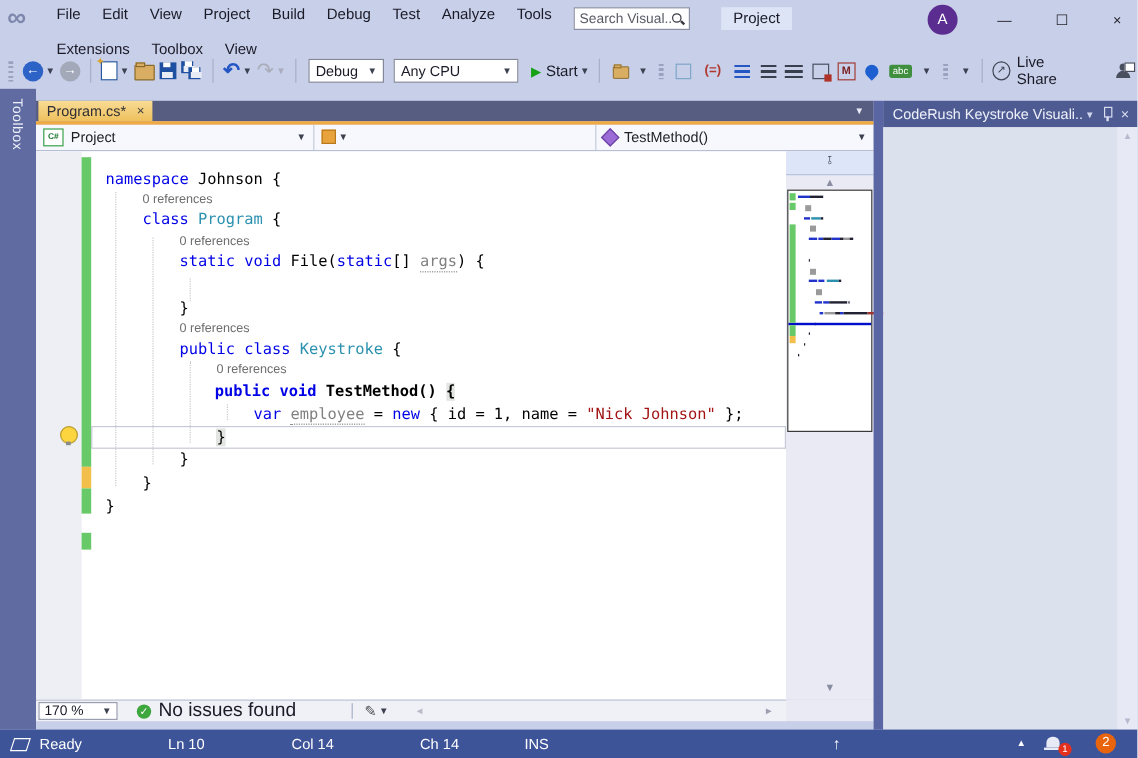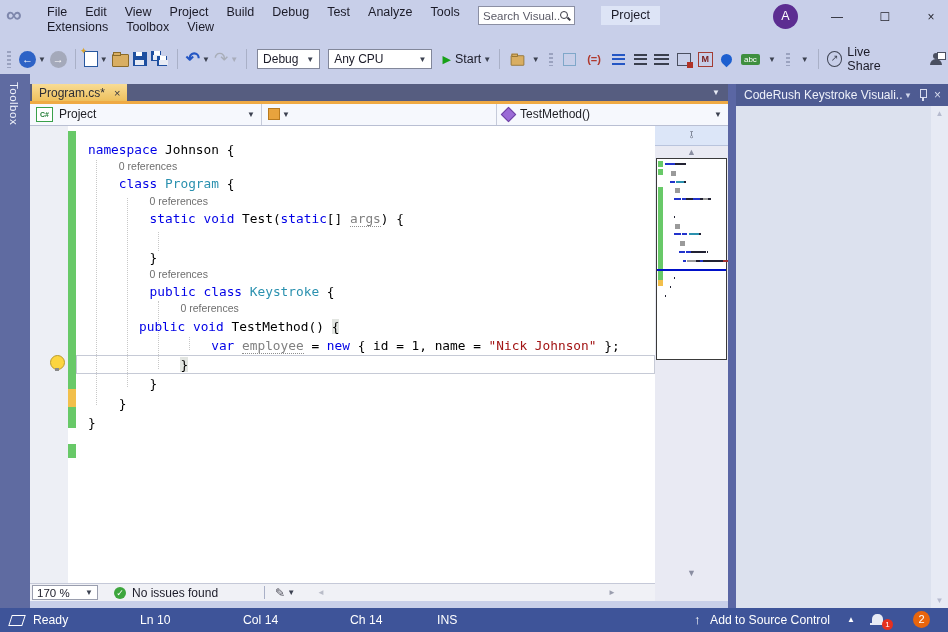--- a/index.html
+++ b/index.html
@@ -3,21 +3,21 @@
 <meta charset="utf-8">
 <style>
   html,body{margin:0;padding:0}
   .app{position:relative;width:948px;height:632px;background:#c8cfe9;
        font-family:"Liberation Sans",sans-serif;color:#1b1b28;overflow:hidden;font-size:12.5px}
   .abs{position:absolute}
   
   .titlebar{position:absolute;left:0;top:0;width:948px;height:44px}
   .vslogo{position:absolute;left:6px;top:2px;font-size:22px;font-weight:bold;color:#7e87ac}
   .menurow{position:absolute;left:38px;display:flex}
-  .menurow.r1{top:3px}.menurow.r2{top:18px}
+  .menurow.r1{top:3px}.menurow.r2{top:32px}
   .menuitem{padding:1px 9px;line-height:17px;cursor:default;white-space:nowrap}
   .searchbox{position:absolute;left:478px;top:6px;width:97px;height:19px;background:#fff;
              border:1px solid #8b8fa3;display:flex;align-items:center;padding:0 4px;box-sizing:border-box}
   .searchbox .ph{flex:1;color:#5a5a66;font-size:11.5px;white-space:nowrap;overflow:hidden}
   .solutionbtn{position:absolute;left:601px;top:6px;height:19px;line-height:19px;padding:0 10px;background:#dde4f6}
   .avatar{position:absolute;left:773px;top:4px;width:25px;height:25px;border-radius:50%;
           background:#5c2d91;color:#fff;text-align:center;line-height:25px;font-size:12.5px}
   .wctl{position:absolute;top:4px;width:34px;height:26px;text-align:center;line-height:26px;font-size:12px;color:#26262e}
   
   .toolbar{position:absolute;left:0;top:44px;width:948px;height:30px;display:flex;align-items:center}
@@ -317,27 +317,27 @@
   <div class="guide" style="left:127px;top:198px;height:189px"></div>
   <div class="guide" style="left:158px;top:232px;height:19px"></div>
   <div class="guide" style="left:158px;top:301px;height:68px"></div>
   <div class="guide" style="left:189px;top:337px;height:13px"></div>
 
   <div class="codearea" id="codelines">
       <div class="code-row" style="padding-left: 12px;"><span class="k">namespace</span><span class="p"> Johnson {</span></div>
       <div class="lens-row" style="padding-left: 42.8px;">0 references</div>
       <div class="code-row" style="padding-left: 42.8px;"><span class="k">class</span><span class="p"> </span><span class="t">Program</span><span class="p"> {</span></div>
       <div class="lens-row" style="padding-left: 73.6px;">0 references</div>
-      <div class="code-row" style="padding-left: 73.6px;"><span class="k">static</span><span class="p"> </span><span class="k">void</span><span class="p"> Test(</span><span class="k">static</span><span class="p">[] </span><span class="g u">args</span><span class="p">) {</span></div>
+      <div class="code-row" style="padding-left: 73.6px;"><span class="k">static</span><span class="p"> </span><span class="k">void</span><span class="p"> File(</span><span class="k">static</span><span class="p">[] </span><span class="g u">args</span><span class="p">) {</span></div>
       <div class="code-row" style="padding-left: 104.4px;"></div>
       <div class="code-row" style="padding-left: 73.6px;"><span class="p">}</span></div>
       <div class="lens-row" style="padding-left: 73.6px;">0 references</div>
       <div class="code-row" style="padding-left: 73.6px;"><span class="k">public</span><span class="p"> </span><span class="k">class</span><span class="p"> </span><span class="t">Keystroke</span><span class="p"> {</span></div>
       <div class="lens-row" style="padding-left: 104.4px;">0 references</div>
-      <div class="code-row" style="padding-left: 63px;"><span class="k">public</span><span class="p"> </span><span class="k">void</span><span class="p"> TestMethod() </span><span class="p bh">{</span></div>
+      <div class="code-row" style="padding-left: 103px; font-weight: bold;"><span class="k">public</span><span class="p"> </span><span class="k">void</span><span class="p"> TestMethod() </span><span class="p bh">{</span></div>
       <div class="code-row" style="padding-left: 135.2px;"><span class="k">var</span><span class="p"> </span><span class="g u">employee</span><span class="p"> = </span><span class="k">new</span><span class="p"> { id = 1, name = </span><span class="s">"Nick Johnson"</span><span class="p"> };</span></div>
       <div class="code-row current" style="padding-left: 104.4px;"><span class="p bh">}</span></div>
       <div class="code-row" style="padding-left: 73.6px;"><span class="p">}</span></div>
       <div class="code-row" style="padding-left: 42.8px;"><span class="p">}</span></div>
       <div class="code-row" style="padding-left: 12px;"><span class="p">}</span></div>
     </div>
   <div class="bulb"></div>
 
   <div class="scrollcol"></div>
   <div class="splitterbox">⫱</div>
@@ -387,21 +387,21 @@
       <div class="abs" style="left: 1px; top: 121px; width: 5px; height: 6px; background: rgb(242, 191, 75);"></div>
     </div>
   <div class="sarrow" style="top:568px">▼</div>
 
   <div class="bottomrow">
     <div class="zoomsel">
       <span style="flex:1">170 %</span>
       <span class="caret">▼</span>
     </div>
     <span class="okcirc">✓</span>
-    <span style="font-size:12px">No issues found</span>
+    <span style="font-size:16px">No issues found</span>
     <div class="tsep" style="margin-left:46px;height:13px"></div>
     <span style="font-size:12px;color:#4a4a55;margin-left:4px">✎</span>
     <span class="caret">▼</span>
     <span style="margin-left:22px;font-size:8px;color:#b9bcc8">◄</span>
     <span style="margin-left:283px;font-size:8px;color:#9a9eae">►</span>
   </div>
   <div class="cornerbox"></div>
 
   <div class="vsplit"></div>
   <div class="rpanel-h">
@@ -417,20 +417,19 @@
   </div>
 
   <div class="statusbar">
     <div class="paraicon"></div>
     <span class="sb" style="left:33px">Ready</span>
     <span class="sb" style="left:140px">Ln 10</span>
     <span class="sb" style="left:243px">Col 14</span>
     <span class="sb" style="left:350px">Ch 14</span>
     <span class="sb" style="left:437px">INS</span>
     <span class="sb" style="left:694px;font-size:13px">↑</span>
-    <span class="sb" style="left:710px">Add to Source Control</span>
     <span class="sb" style="left:847px;font-size:8px">▲</span>
     <span class="bellicon"></span>
     <span class="badge" style="left:882px;top:11px">1</span>
     <span class="fbcirc">2</span>
   </div>
 
 </div>
 
 </body></html>

